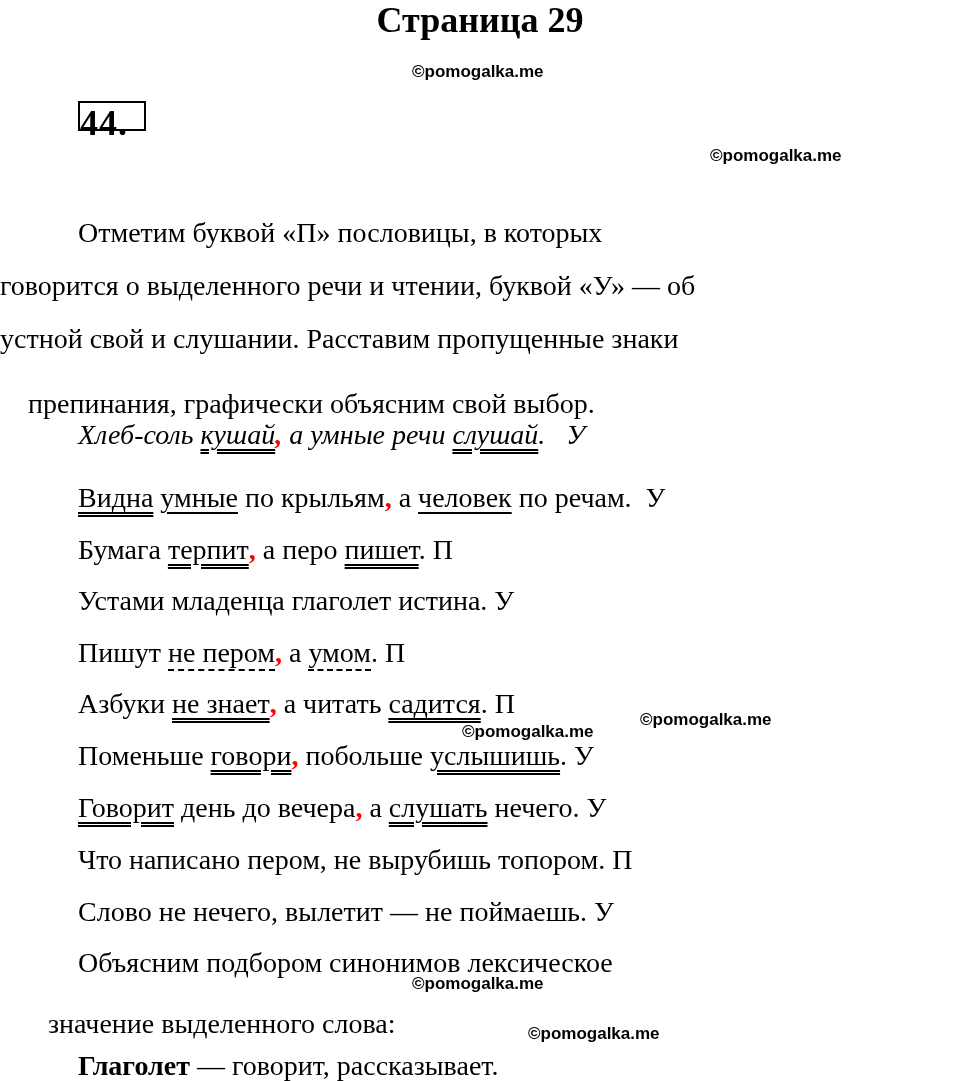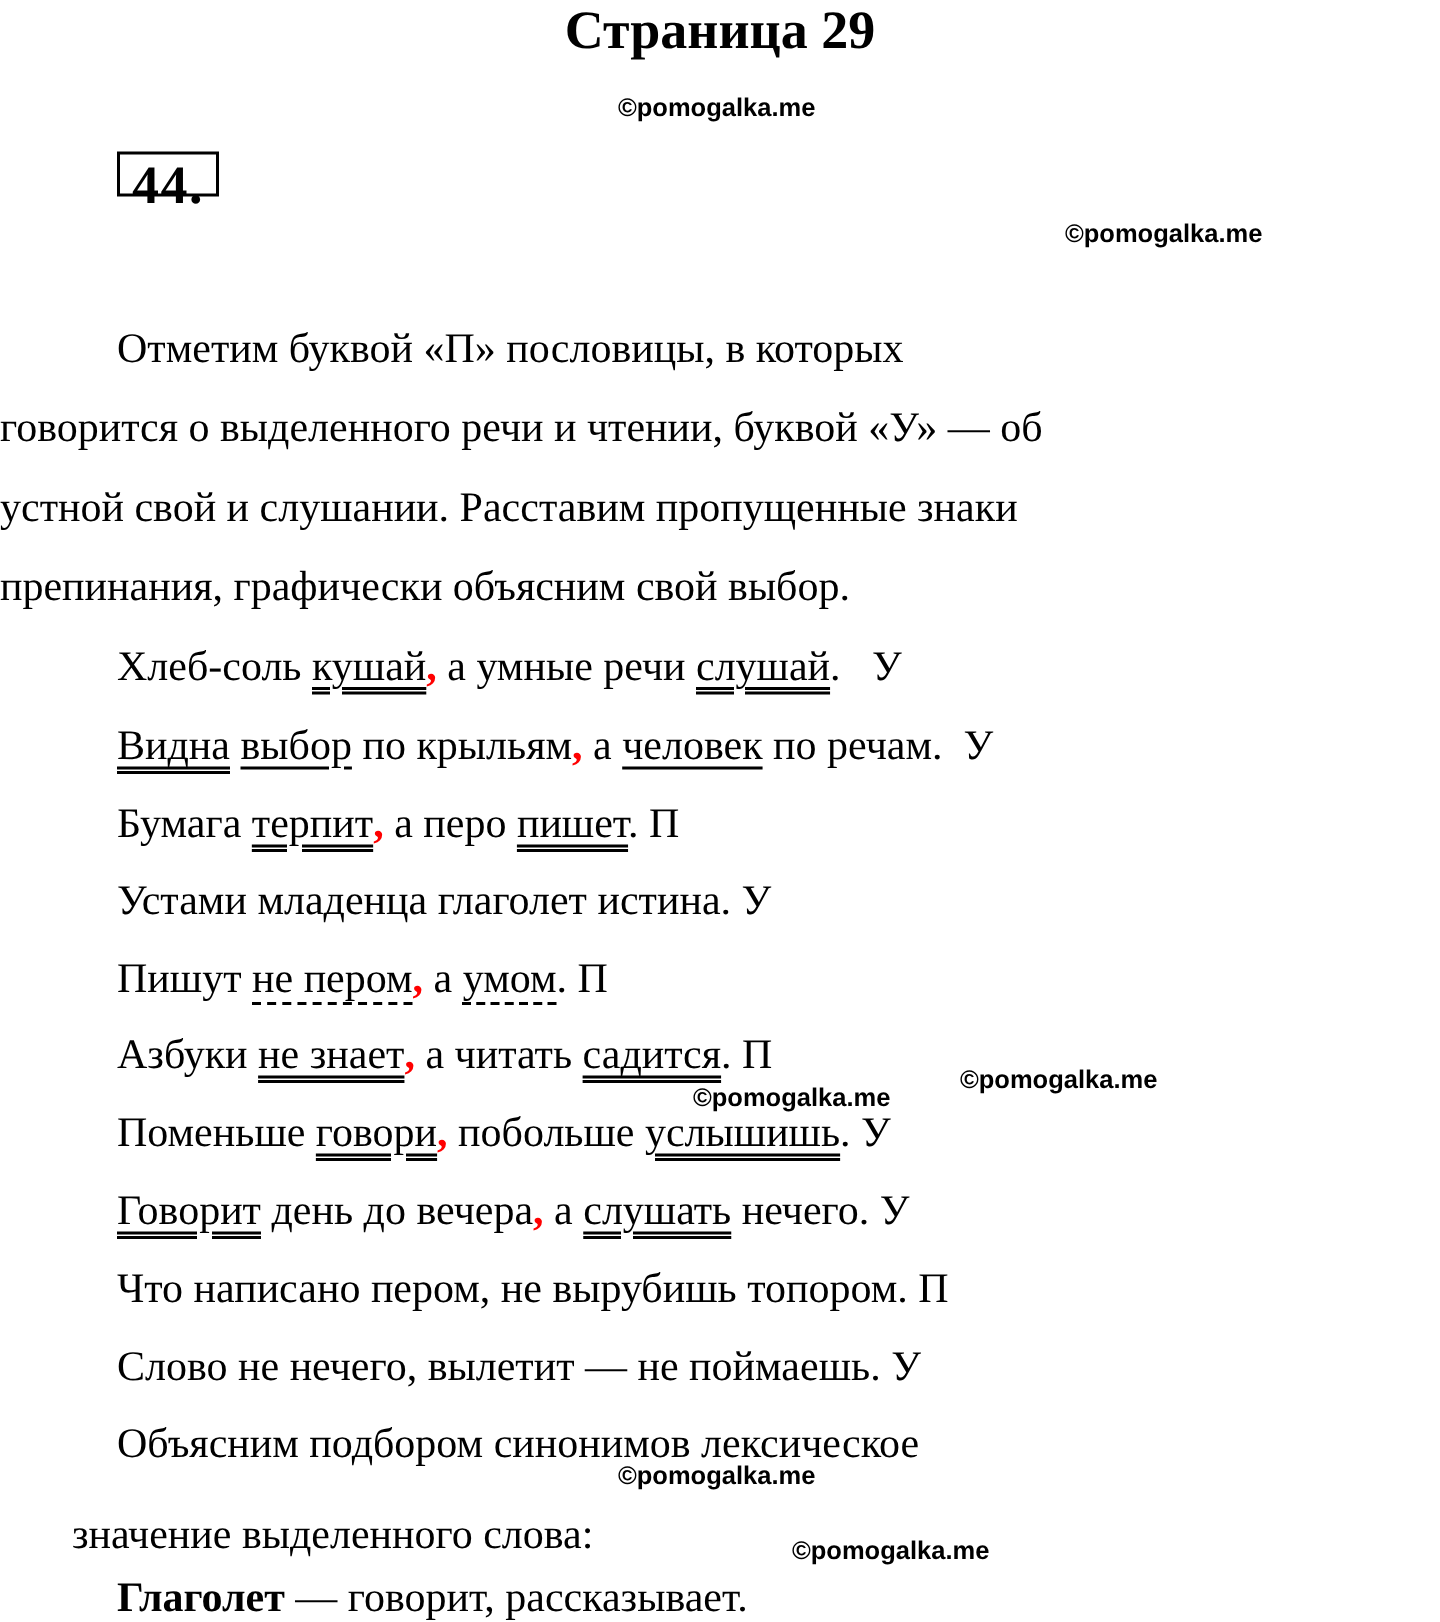--- a/index.html
+++ b/index.html
@@ -13,21 +13,21 @@
     font-weight: bold; font-size: 36px; line-height: 40px;
   }
   .wm {
     position: absolute; font-family: "Liberation Sans", "DejaVu Sans", sans-serif;
     font-weight: bold; font-size: 17px; line-height: 20px; color: #000;
     white-space: nowrap;
   }
   .task-num {
     position: absolute; left: 78px; top: 101px; width: 68px; height: 30px;
     border: 2px solid #000; box-sizing: border-box;
-    font-weight: bold; font-size: 36px; line-height: 40px; text-align: center;
+    font-weight: bold; font-size: 36px; line-height: 40px; text-align: left;
     letter-spacing: 1px;
   }
   .line {
     position: absolute; left: 0; white-space: nowrap;
     font-size: 28px; line-height: 40px;
   }
   .indent { left: 78px; }
   .u1 { text-decoration: underline; text-decoration-thickness: 2px; text-underline-offset: 5px; }
   .u2 { text-decoration: underline double; text-decoration-thickness: 1.5px; text-underline-offset: 5px; }
   .ud { text-decoration: underline dashed; text-decoration-thickness: 2px; text-underline-offset: 7px; }
@@ -39,29 +39,29 @@
 
 <div class="title">Страница 29</div>
 <div class="wm" style="left:412px; top:62px;">©pomogalka.me</div>
 <div class="task-num">44.</div>
 <div class="wm" style="left:710px; top:146px;">©pomogalka.me</div>
 
 <div>
   <div class="line indent" style="top:213px;">Отметим буквой «П» пословицы, в которых</div>
   <div class="line" style="top:266px;">говорится о выделенного речи и чтении, буквой «У» — об</div>
   <div class="line" style="top:319px;">устной свой и слушании. Расставим пропущенные знаки</div>
-  <div class="line" style="top:372px;">препинания, графически объясним свой выбор.</div>
+  <div class="line" style="top:384px;padding-left:28px;">препинания, графически объясним свой выбор.</div>
 </div>
 
 <div>
-  <div class="line indent" style="top:425px;">
+  <div class="line indent" style="top:415px;font-style:italic;">
     <span>Хлеб-соль </span><span class="u2">кушай</span><span class="rc">,</span><span> а умные речи </span><span class="u2">слушай</span><span>.</span><span style="white-space:pre">   У</span>
   </div>
   <div class="line indent" style="top:478px;">
-    <span class="u2">Видна</span><span> </span><span class="u1">выбор</span><span> по крыльям</span><span class="rc">,</span><span> а </span><span class="u1">человек</span><span style="white-space:pre"> по речам.  У</span>
+    <span class="u2">Видна</span><span> </span><span class="u1">умные</span><span> по крыльям</span><span class="rc">,</span><span> а </span><span class="u1">человек</span><span style="white-space:pre"> по речам.  У</span>
   </div>
   <div class="line indent" style="top:530px;">
     <span>Бумага </span><span class="u2">терпит</span><span class="rc">,</span><span> а перо </span><span class="u2">пишет</span><span>. П</span>
   </div>
   <div class="line indent" style="top:581px;">
     <span>Устами младенца глаголет истина. У</span>
   </div>
   <div class="line indent" style="top:633px;">
     <span>Пишут </span><span class="ud">не пером</span><span class="rc">,</span><span> а </span><span class="ud">умом</span><span>. П</span>
   </div>

